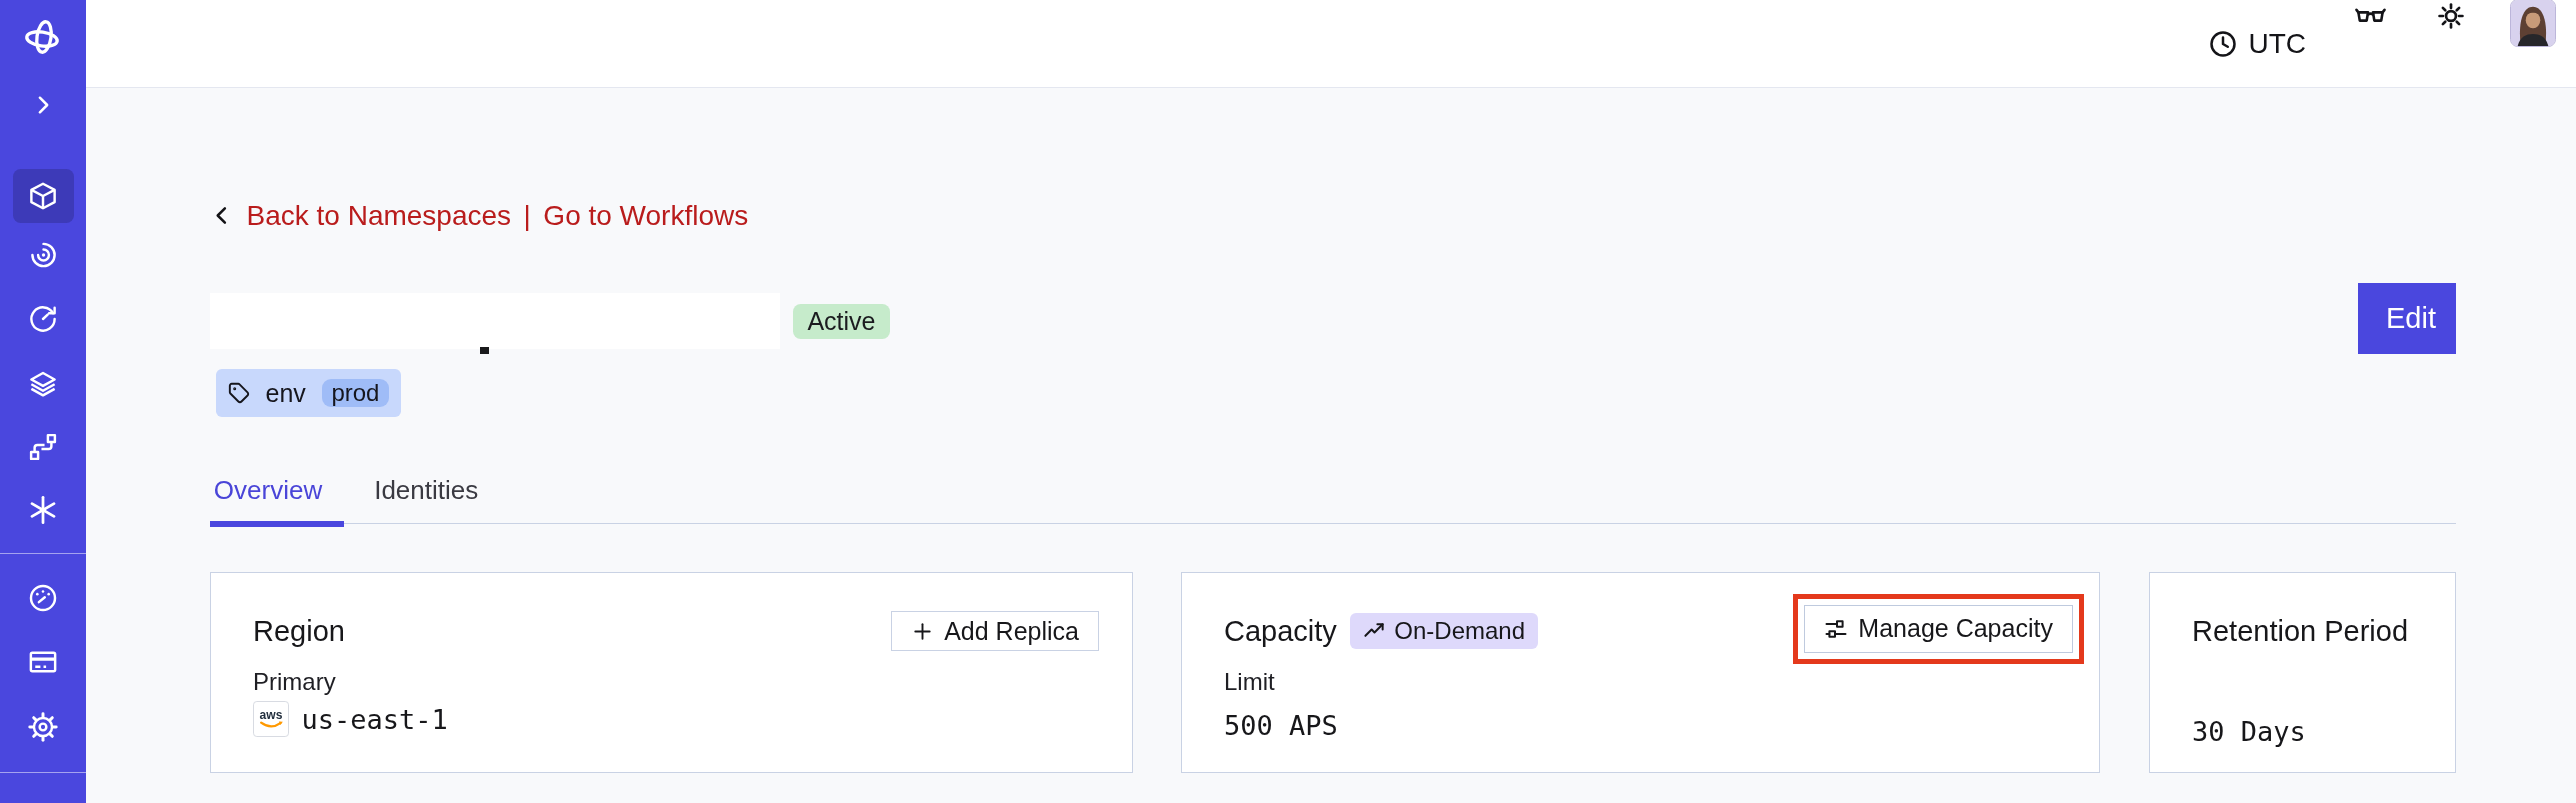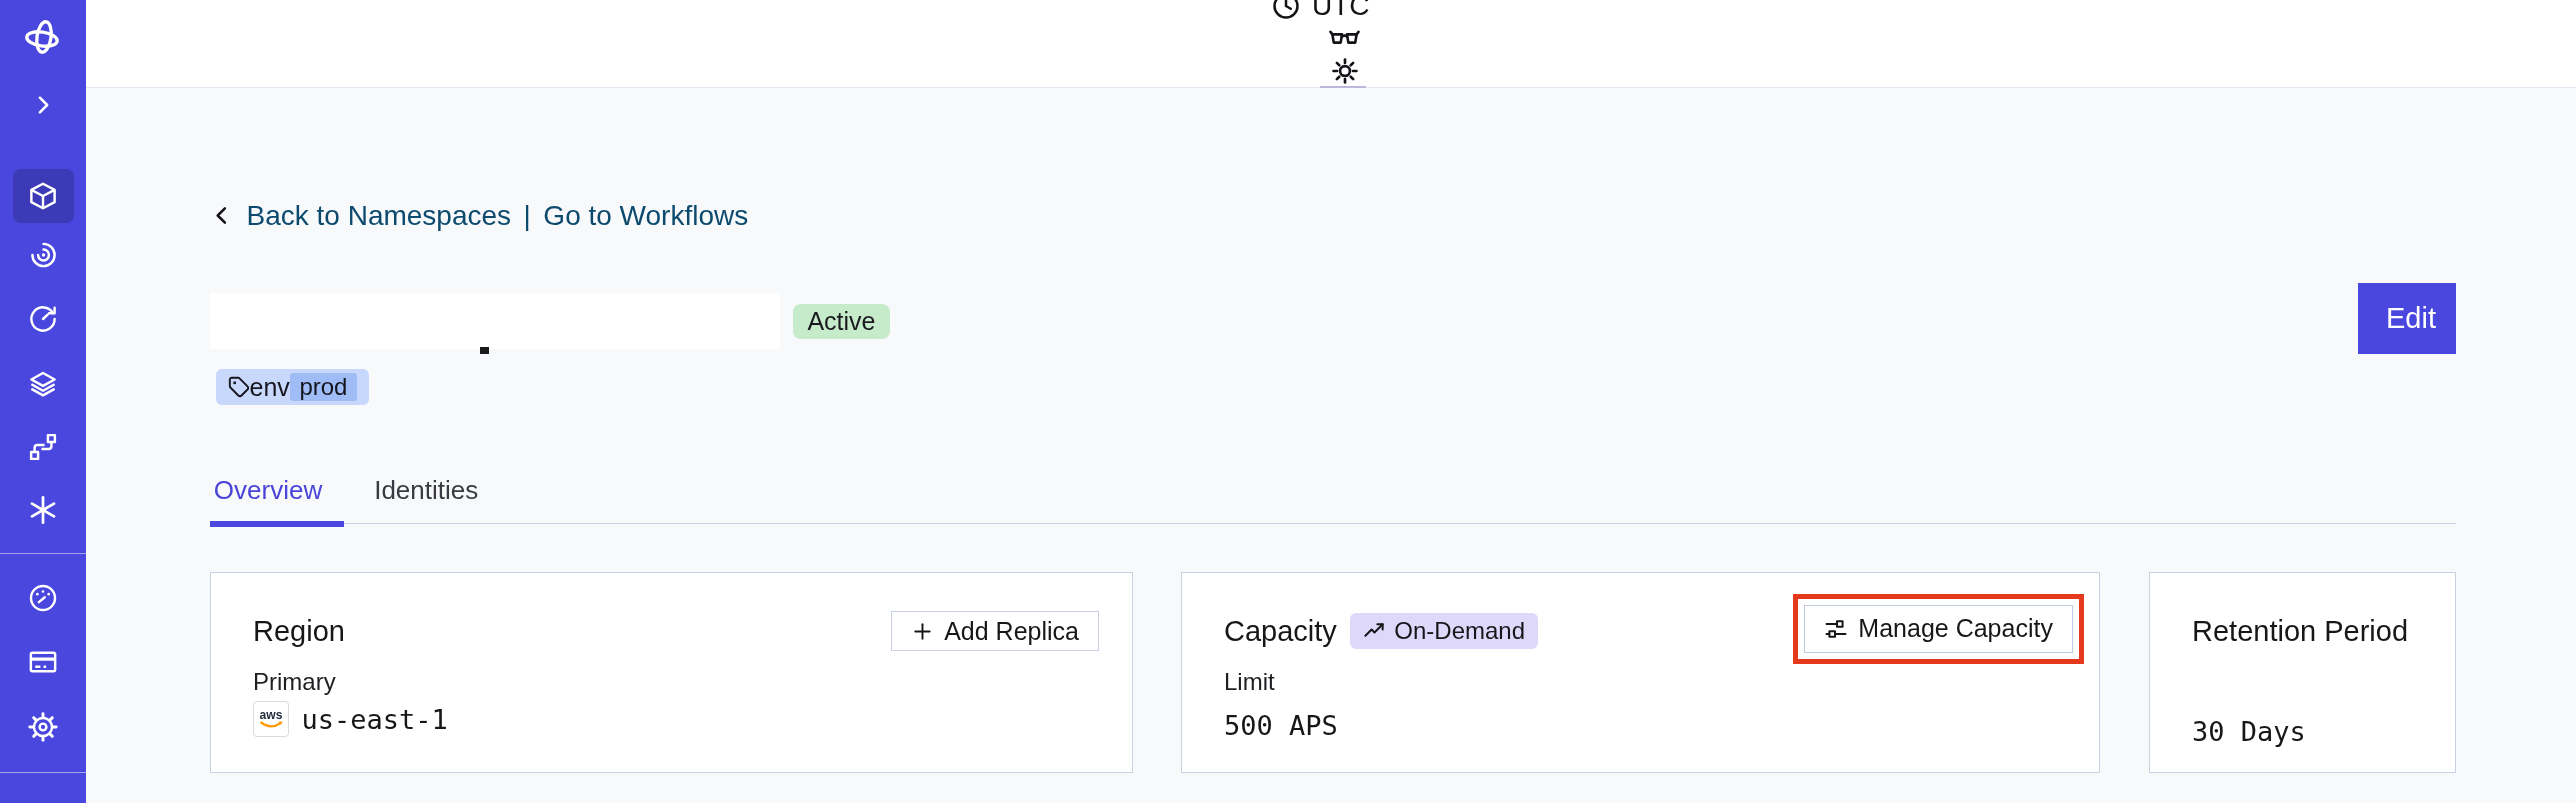--- a/index.html
+++ b/index.html
@@ -26,36 +26,36 @@
   .active-pill {
     position:absolute; left:12.5px; top:169px; width:61px; height:54px;
     background:#3d3ab8; border-radius:7.7px;
   }
   .sdiv { position:absolute; left:0; width:86px; height:1px; background:rgba(255,255,255,.5); }
 
   
   .topbar {
     position:absolute; left:86px; top:0; right:0; height:88px;
     background:#ffffff; border-bottom:1.9px solid #e4e7f0;
-    display:flex; align-items:center; justify-content:flex-end;
-    padding-right:21px; z-index:10;flex-direction:column;
+    display:flex; justify-content:flex-end;
+    padding-right:21px; z-index:10;
   }
   .tz-group { display:flex; align-items:center; gap:10.5px; color:#141418; cursor:pointer; }
   .tz-label { font-size:28px; }
   .tb-icon { color:#141418; margin-left:48px; cursor:pointer; }
   .avatar {
     width:44px; height:46px; margin-left:44px; border-radius:6.7px; overflow:hidden;
     outline:1px solid #bcb6da; cursor:pointer;
   }
 
   
   .breadcrumb {
     position:absolute; left:211px; top:198px; height:35px;
     display:flex; align-items:center; gap:12.5px;
-    font-size:28px; font-weight:500; color:#0c4a6e;
+    font-size:28px; font-weight:500; color:#b91c1c;
   }
   .breadcrumb .crumb { cursor:pointer; }
   .back-chev { color:#131316; }
 
   .redact-box { position:absolute; left:210px; top:293px; width:570px; height:56px; background:#ffffff; }
   .redact-dot { position:absolute; left:480px; top:347px; width:8.6px; height:6.7px; background:#1a1a1c; }
 
   .status-badge {
     position:absolute; left:793px; top:304px; height:35px;
     display:inline-flex; align-items:center; padding:0 14.4px;
@@ -66,27 +66,27 @@
   .actions { position:absolute; top:283px; right:120px; display:flex; gap:16.3px; height:71px; }
   .btn {
     display:inline-flex; align-items:center; justify-content:center; gap:13.4px;
     background:#ffffff; border:1.9px solid #c9d2e4; color:#17171a;
     font-size:29px; font-family:"Liberation Sans", sans-serif; cursor:pointer;
   }
   .btn-connect { padding:0 28px; }
   .btn-edit { width:98px; background:#4a47de; border:none; color:#ffffff;padding-left:8px; }
 
   .tag-pill {
-    position:absolute; left:216px; top:369px; height:36px;
-    display:inline-flex; align-items:center; gap:0; padding:0 11.5px;
+    position:absolute; left:216px; top:369px; height:48px;
+    display:inline-flex; align-items:center; gap:16px; padding:0 11.5px;
     background:#c8d8fc; border-radius:5.8px; font-size:25px; color:#16161d;
   }
   .tag-inner {
     display:inline-flex; align-items:center; height:28px; padding:0 9.6px;
-    background:#9fbcf7; border-radius:3px; font-size:24px; color:#15151c;
+    background:#9fbcf7; border-radius:9px; font-size:24px; color:#15151c;
   }
 
   .tabs { position:absolute; left:210px; top:455px; width:2246px; }
   .tab-row {
     position:relative; display:flex; gap:52px;
     padding:0 0 17.3px 3.8px; border-bottom:1.9px solid #c9d2e4;margin-top:20px;
   }
   .tab { font-size:26px; cursor:pointer; }
   .tab.active { color:#4a45d8; font-weight:500; }
   .tab.idle { color:#3a3a42; }

